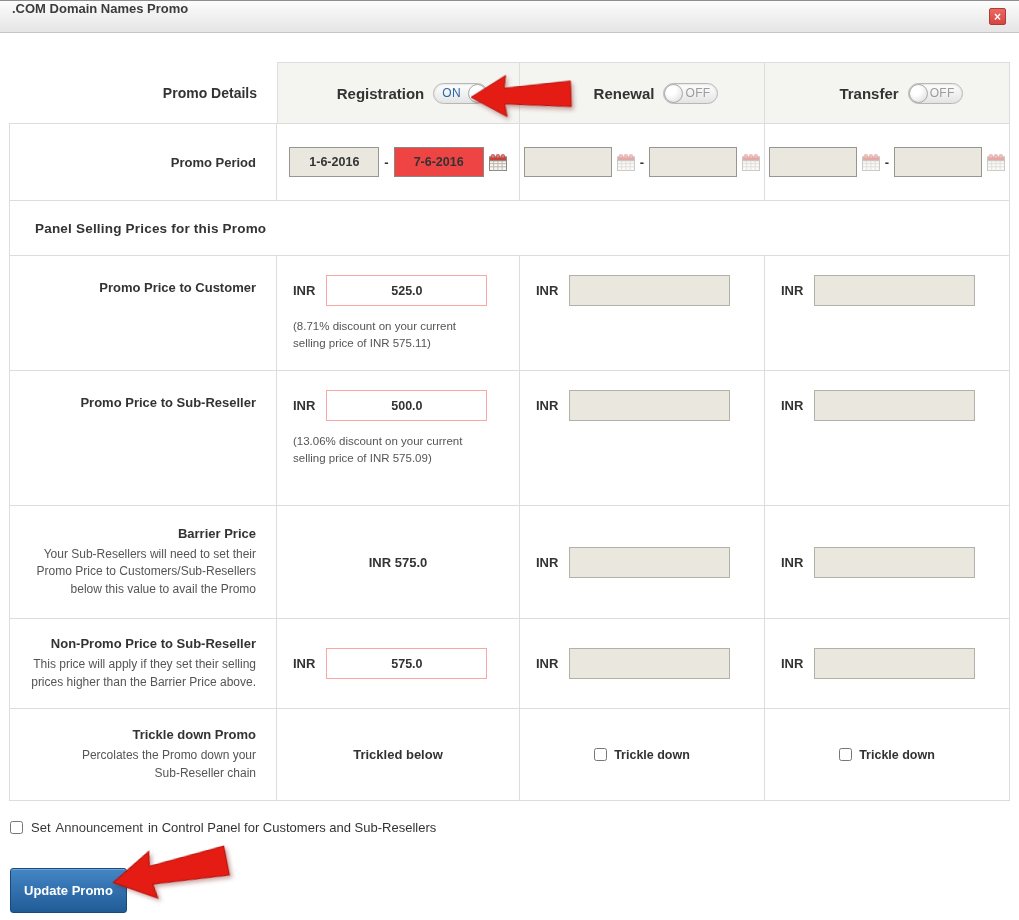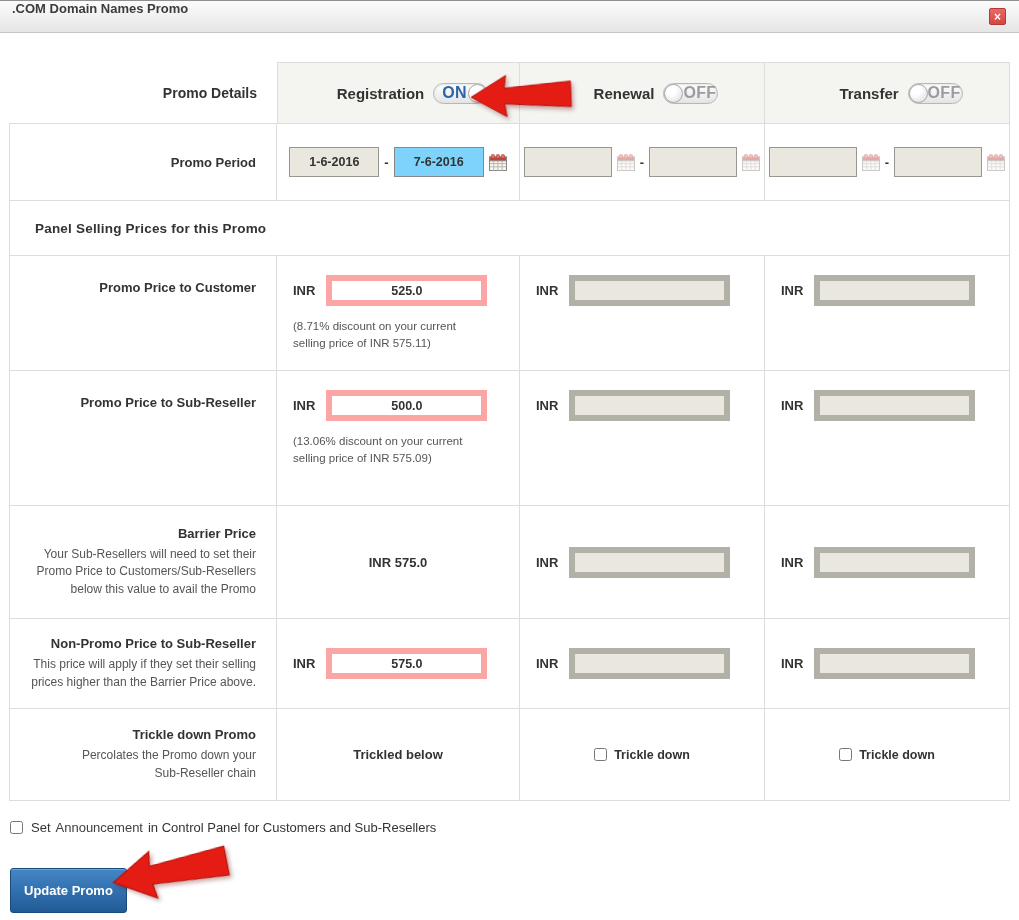--- a/index.html
+++ b/index.html
@@ -24,45 +24,45 @@
 
   .c-toggle { background:#f4f4f1; display:flex; align-items:center; justify-content:center; gap:9px; }
   .col-label { font-size:15px; font-weight:bold; color:#333;padding-left:28px; }
   .details-cell { display:flex; align-items:center; justify-content:flex-end; padding-right:20px; }
   .big-label { font-size:14px; font-weight:bold; color:#333; }
 
   .toggle { display:inline-flex; align-items:center; width:55px; height:21px; border:1px solid #b7b7b7; border-radius:12px; background:linear-gradient(#ffffff,#e4e4e4); box-shadow:inset 0 1px 2px rgba(0,0,0,.10); cursor:pointer; }
   .toggle .knob { width:19px; height:19px; border-radius:50%; background:radial-gradient(circle at 35% 30%, #ffffff 30%, #d9d9d9); border:1px solid #a8a8a8; flex:none; }
   .toggle-on { justify-content:space-between; padding:0 0 0 8px; }
   .toggle-off { justify-content:space-between; padding:0 7px 0 0; }
-  .t-text { font-size:16px; font-weight:bold; letter-spacing:.3px; }
+  .t-text { font-size:12px; font-weight:normal; letter-spacing:.3px; }
   .toggle-on .t-text { color:#2a66a8; }
   .toggle-off .t-text { color:#9c9c9c; }
 
   .cell-label { display:flex; flex-direction:column; justify-content:center; align-items:flex-end; text-align:right; padding:0 20px; }
   .cell-label.v-top { justify-content:flex-start; padding-top:24px; }
   .row-label { font-size:13px; font-weight:bold; color:#333; }
   .desc { font-size:12px; color:#555; margin-top:5px; line-height:1.45; max-width:225px; }
 
   .cell-dates { display:flex; align-items:center; justify-content:center; gap:5px; }
   .date-input { width:90px; height:30px; border:1px solid #98978f; background:#e9e7de; text-align:center; font-weight:bold; font-size:12.5px; color:#333; font-family:inherit; }
-  .date-input.white { background:#7dd3fc; border-color:#898983; }
+  .date-input.white { background:#ef4444; border-color:#898983; }
   .date-input.small { width:88px; }
   .dash { color:#333; font-weight:bold; font-size:13px; }
   .cal { width:18px; height:17px; flex:none; cursor:pointer; }
   .cal.faded { opacity:.45; cursor:default; }
 
   .section-cell { height:55px; display:flex; align-items:center; padding-left:25px; }
   .section-title { font-size:13.5px; font-weight:bold; color:#333; letter-spacing:.2px; }
 
   .cell-price { display:flex; flex-direction:column; justify-content:flex-start; padding:19px 18px 10px 16px; }
   .cell-price.v-center { justify-content:center; padding-top:0; padding-bottom:0; }
   .price-line { display:flex; align-items:center; gap:11px; }
   .inr { font-size:13px; font-weight:bold; color:#333; flex:none; }
-  .price-input { width:161px; height:31px; border:6px solid #fca5a5; background:#fff; text-align:center; font-weight:bold; font-size:12.5px; color:#333; font-family:inherit; }
+  .price-input { width:161px; height:31px; border:1px solid #fca5a5; background:#fff; text-align:center; font-weight:bold; font-size:12.5px; color:#333; font-family:inherit; }
   .price-input.dis { background:#e9e7de; border-color:#b2b1a7; }
   .note { margin-top:12px; font-size:11.5px; color:#555; line-height:1.5; max-width:180px; }
 
   .cell-center { display:flex; align-items:center; justify-content:center; font-size:13px; font-weight:bold; color:#333; }
   .cell-check { display:flex; align-items:center; justify-content:center; gap:7px; font-size:12.5px; font-weight:bold; color:#333; }
   .cell-check input[type=checkbox], .announce input[type=checkbox] { width:13px; height:13px; }
 
   
   .announce { display:flex; align-items:center; margin:19px 0 0 10px; font-size:13px; color:#333; }
   .announce .cb { margin-right:8px; }

